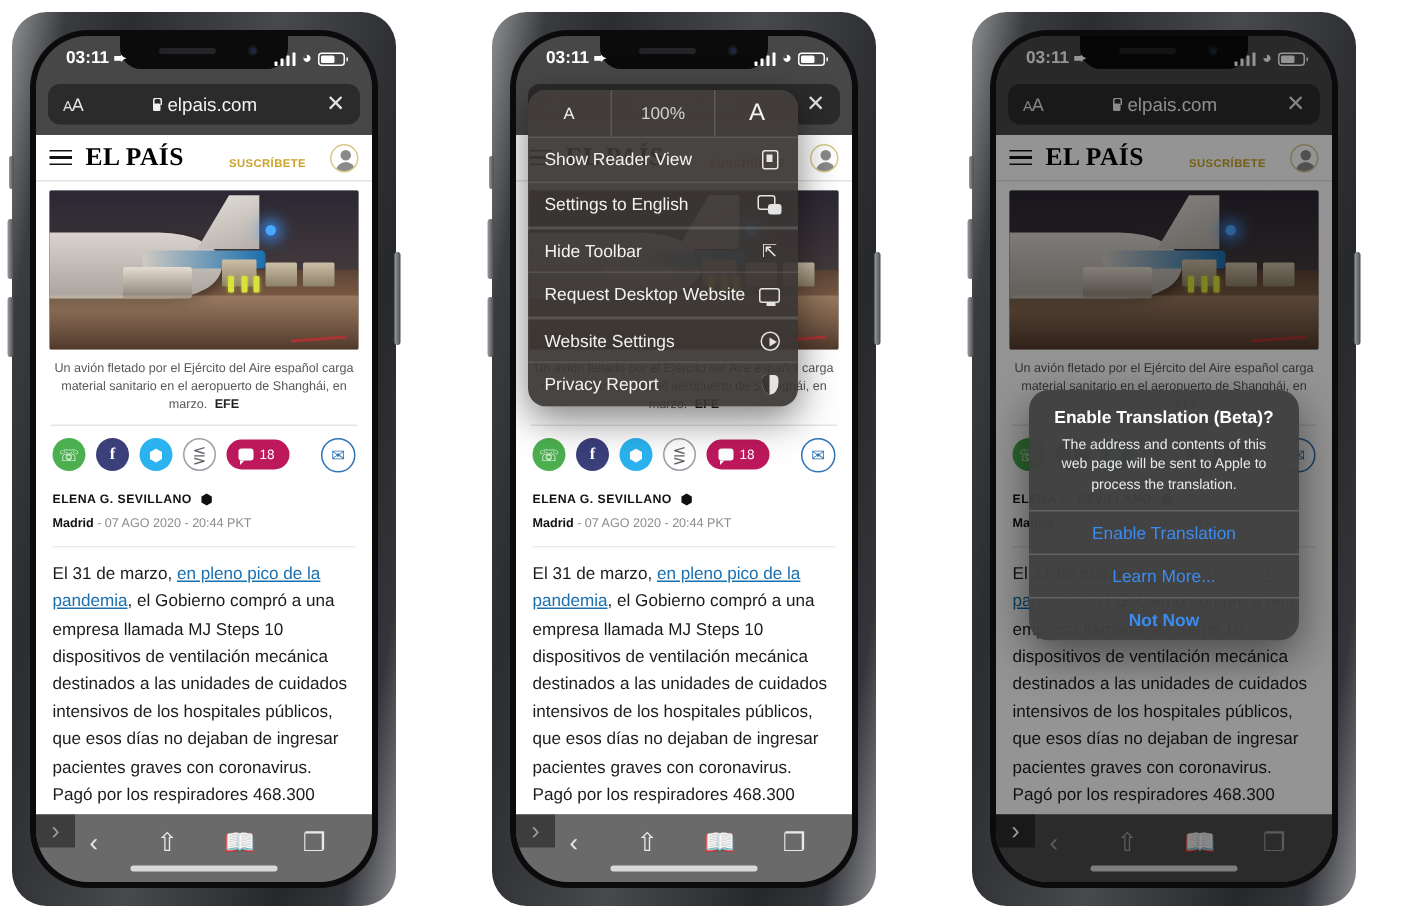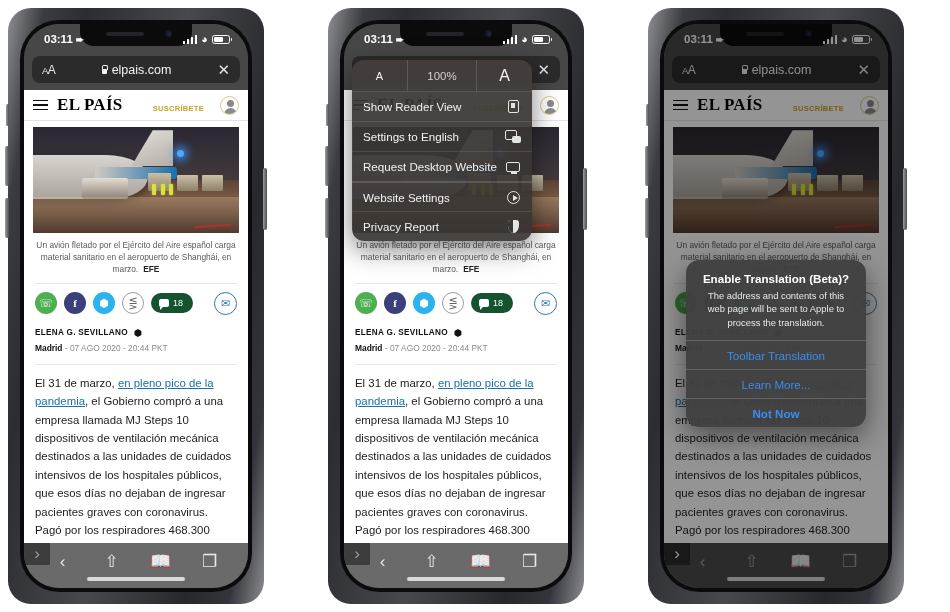--- a/index.html
+++ b/index.html
@@ -137,21 +137,21 @@
     font-family: "Liberation Sans", sans-serif; }
   .caption .efe { color:#222; font-weight:bold; margin-left:5px; }
   .cap-rule { margin: 7px 10px 0; border-top: 1px solid #e6e6e6; }
 
   .share { display: flex; align-items: center; gap: 7px; padding: 8px 11px 0; }
   .sbtn { width: 22px; height: 22px; border-radius: 50%; display:flex; align-items:center; justify-content:center; color:#fff; font-size:11px; }
   .sbtn.wa { background: #4caf50; }
   .sbtn.fb { background: #3b3f7a; font-family:"Liberation Serif",serif; font-weight:bold; }
   .sbtn.tw { background: #2bb3ef; }
   .sbtn.sh { background: #fff; border: 1.2px solid #9aa0a6; color: #5f6368; }
-  .cmt { height: 20px; min-width: 42px; border-radius: 11px; background:#14532d; display:flex; align-items:center; gap:4px; padding: 0 8px; color:#fff; font-size:9px; }
+  .cmt { height: 20px; min-width: 42px; border-radius: 11px; background:#be185d; display:flex; align-items:center; gap:4px; padding: 0 8px; color:#fff; font-size:9px; }
   .cmt .bub { width: 10px; height: 8px; background:#fff; border-radius:2px; position:relative; }
   .cmt .bub:after { content:""; position:absolute; left:1px; bottom:-3px; border-width:3px 3px 0 0; border-style:solid; border-color:#fff transparent transparent transparent; }
   .mail { margin-left: auto; width: 23px; height: 23px; border-radius:50%; border:1.2px solid #2f74b5; display:flex; align-items:center; justify-content:center; color:#2f74b5; font-size:11px; }
 
   .byline { padding: 13px 11px 0; }
   .author { font-size: 8.2px; font-weight: bold; letter-spacing: .3px; color:#111; display:flex; align-items:center; gap:6px; }
   .author .tw-bird { color:#111; font-size:9px; }
   .dateline { margin-top: 5px; font-size: 8.4px; color:#8c8c8c; }
   .dateline b { color:#111; }
 
@@ -459,20 +459,24 @@
             <span class="ic">
                 <i class="ic-reader"></i>
               </span>
           </div>
           <div class="aa-item">
             <span>Settings to English</span>
             <span class="ic">
                 <i class="ic-trans"></i>
               </span>
           </div>
+          <div class="aa-item gap">
+            <span>Hide Toolbar</span>
+            <span class="ic ic-arrows">⇱</span>
+          </div>
           <div class="aa-item">
             <span>Request Desktop Website</span>
             <span class="ic">
                 <i class="ic-mon"></i>
               </span>
           </div>
           <div class="aa-item gap">
             <span>Website Settings</span>
             <span class="ic">
                 <i class="ic-gear"></i>
@@ -605,21 +609,21 @@
           </div>
         </div>
 
         <div class="dim"></div>
 
         <div class="alert">
           <div class="alert-head">
             <div class="alert-title">Enable Translation (Beta)?</div>
             <div class="alert-msg">The address and contents of this web page will be sent to Apple to process the translation.</div>
           </div>
-          <div class="alert-btn">Toolbar Translation</div>
+          <div class="alert-btn">Enable Translation</div>
           <div class="alert-btn">Learn More...</div>
           <div class="alert-btn bold">Not Now</div>
         </div>
 
         <div class="toolbar" style="background:#4a4a4a;color:#9e9e9e;">
           <span class="tb">‹</span>
           <span class="tb dim">›</span>
           <span class="tb">⇧</span>
           <span class="tb">📖</span>
           <span class="tb">❐</span>

